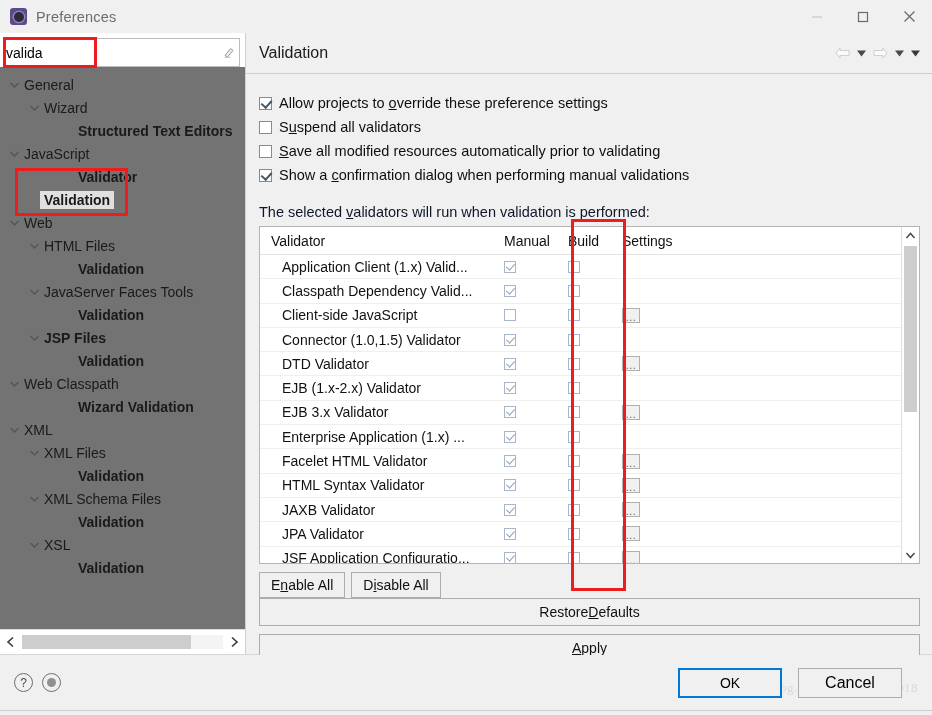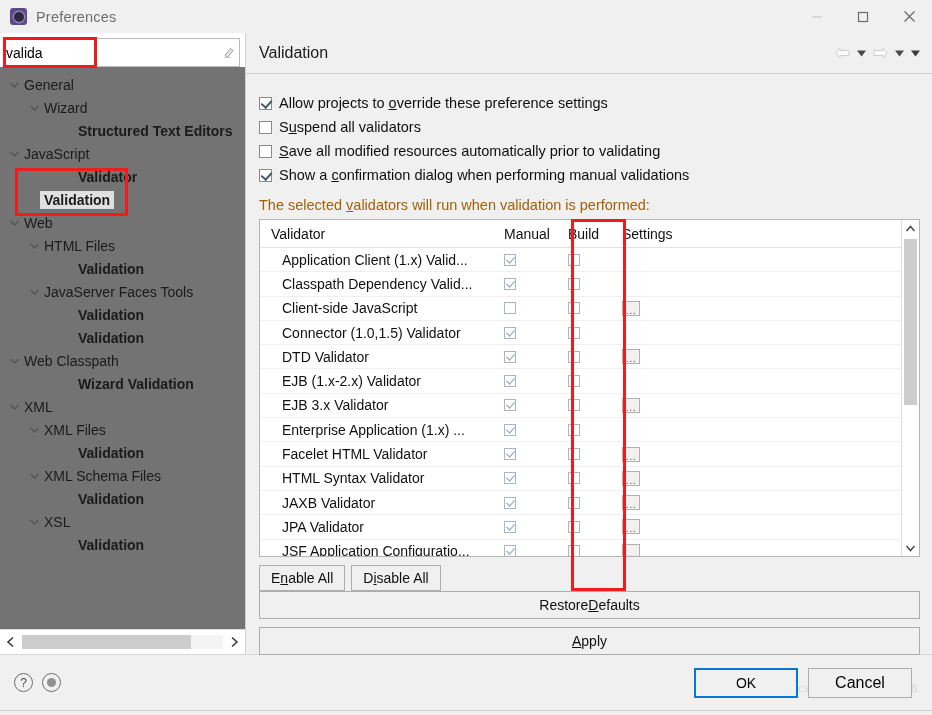--- a/index.html
+++ b/index.html
@@ -62,21 +62,21 @@
 
   .panel{flex:1 1 auto;padding:17px 12px 0 13px;display:flex;flex-direction:column;min-height:0;}
 
   .chk-row{display:flex;align-items:center;height:24px;}
   .cb{width:13px;height:13px;border:1px solid #8a8a8a;background:#fff;flex:0 0 auto;margin-right:7px;
     position:relative;box-sizing:border-box;}
   .cb.on::after{content:"";position:absolute;left:3px;top:0px;width:5px;height:8px;
     border:solid #45556b;border-width:0 2px 2px 0;transform:rotate(42deg);}
   .chk-label{font-size:14.5px;color:#0f0f0f;white-space:nowrap;}
   .mn{text-decoration:underline;}
-  .lead-text{font-size:14.5px;color:#a16207;margin-top:10px;margin-bottom:6px;}
+  .lead-text{font-size:14.5px;color:#0f172a;margin-top:17px;margin-bottom:6px;}
 
   
   .tablewrap{border:1px solid #b4b4b4;background:#fff;height:336px;display:flex;flex:0 0 auto;overflow:hidden;position:relative;}
   .tbl{flex:1 1 auto;display:flex;flex-direction:column;min-width:0;}
   .thead{display:flex;height:27px;align-items:center;border-bottom:1px solid #e2e2e2;flex:0 0 auto;background:#fff;}
   .th{font-size:14px;color:#111;white-space:nowrap;}
   .c-name{width:244px;flex:0 0 244px;padding-left:11px;box-sizing:border-box;}
   .c-manual{width:64px;flex:0 0 64px;text-align:left;}
   .c-build{width:54px;flex:0 0 54px;text-align:left;}
   .c-set{flex:1 1 auto;}
@@ -107,21 +107,21 @@
 
   
   .footsep{height:1px;background:#d7d7d7;flex:0 0 auto;}
   .footer{height:55px;flex:0 0 auto;display:flex;align-items:center;position:relative;background:#f0f0f0;}
   .foot-icons{display:flex;align-items:center;gap:9px;padding-left:14px;}
   .circ{width:19px;height:19px;border-radius:50%;border:1.3px solid #6e6e6e;display:flex;
     align-items:center;justify-content:center;font-size:12px;color:#4a4a4a;box-sizing:border-box;}
   .circ2{position:relative;}
   .circ2::after{content:"";position:absolute;left:4px;top:4px;width:9px;height:9px;border-radius:50%;
     background:#909090;}
-  .foot-btns{position:absolute;right:20px;display:flex;gap:10px;align-items:center;}
+  .foot-btns{position:absolute;right:30px;display:flex;gap:16px;align-items:center;}
   .okbtn{width:104px;height:30px;border:2px solid #0078d7;background:#f0f0f0;display:flex;
     align-items:center;justify-content:center;font-size:14px;box-sizing:border-box;}
   .cancelbtn{width:104px;height:30px;border:1px solid #adadad;background:#f0f0f0;display:flex;
     align-items:center;justify-content:center;font-size:16px;box-sizing:border-box;}
   .bottombar{height:4px;background:#f0f0f0;border-top:1px solid #cfcfcf;flex:0 0 auto;}
 
   .watermark{position:absolute;right:14px;bottom:14px;font-size:13px;color:#d8d8d8;
     font-family:"Liberation Serif", serif;letter-spacing:.5px;pointer-events:none;white-space:nowrap;}
 
   
@@ -235,20 +235,28 @@
               <svg width="11" height="8" viewBox="0 0 11 8">
                 <polyline points="1.5,2 5.5,6 9.5,2" fill="none" stroke="#555" stroke-width="1.4"></polyline>
               </svg>
             </span>
             <span class="tlabel">JavaServer Faces Tools</span>
           </div>
           <div class="tnode ind2">
             <span class="twist"></span>
             <span class="tlabel bold">Validation</span>
           </div>
+          <div class="tnode ind1">
+            <span class="twist">
+              <svg width="11" height="8" viewBox="0 0 11 8">
+                <polyline points="1.5,2 5.5,6 9.5,2" fill="none" stroke="#555" stroke-width="1.4"></polyline>
+              </svg>
+            </span>
+            <span class="tlabel bold">JSP Files</span>
+          </div>
           <div class="tnode ind2">
             <span class="twist"></span>
             <span class="tlabel bold">Validation</span>
           </div>
           <div class="tnode ind0">
             <span class="twist">
               <svg width="11" height="8" viewBox="0 0 11 8">
                 <polyline points="1.5,2 5.5,6 9.5,2" fill="none" stroke="#555" stroke-width="1.4"></polyline>
               </svg>
             </span>

